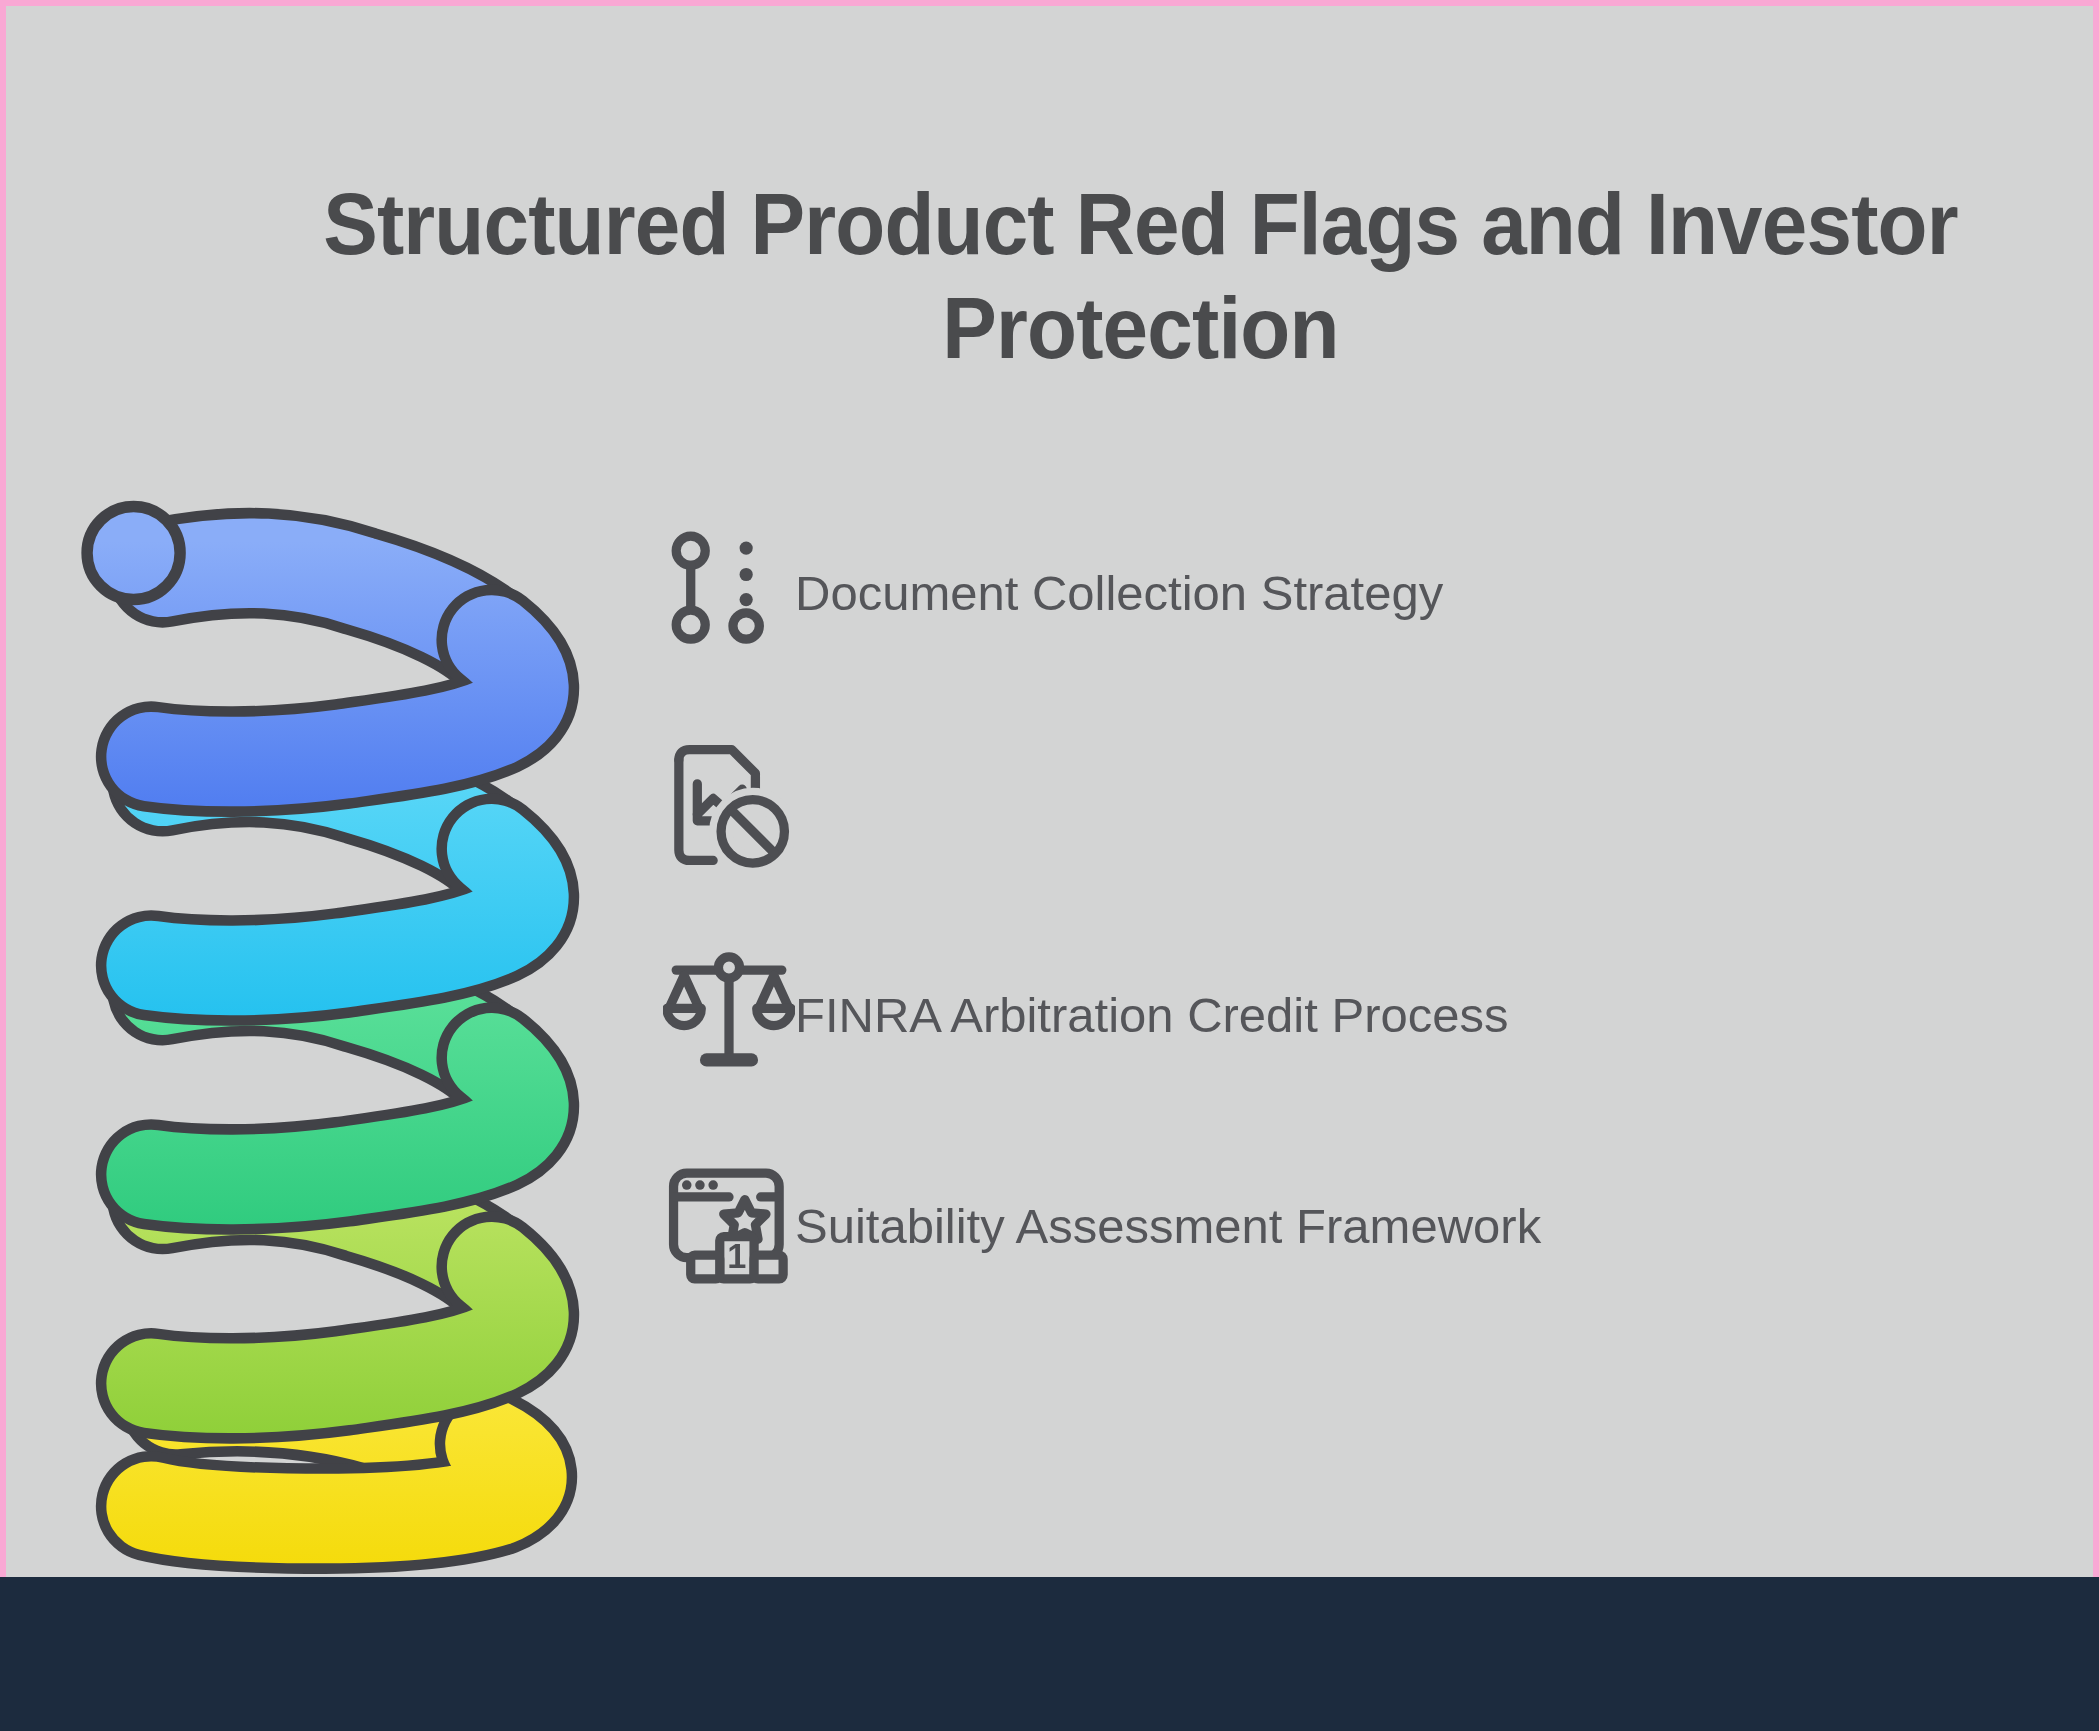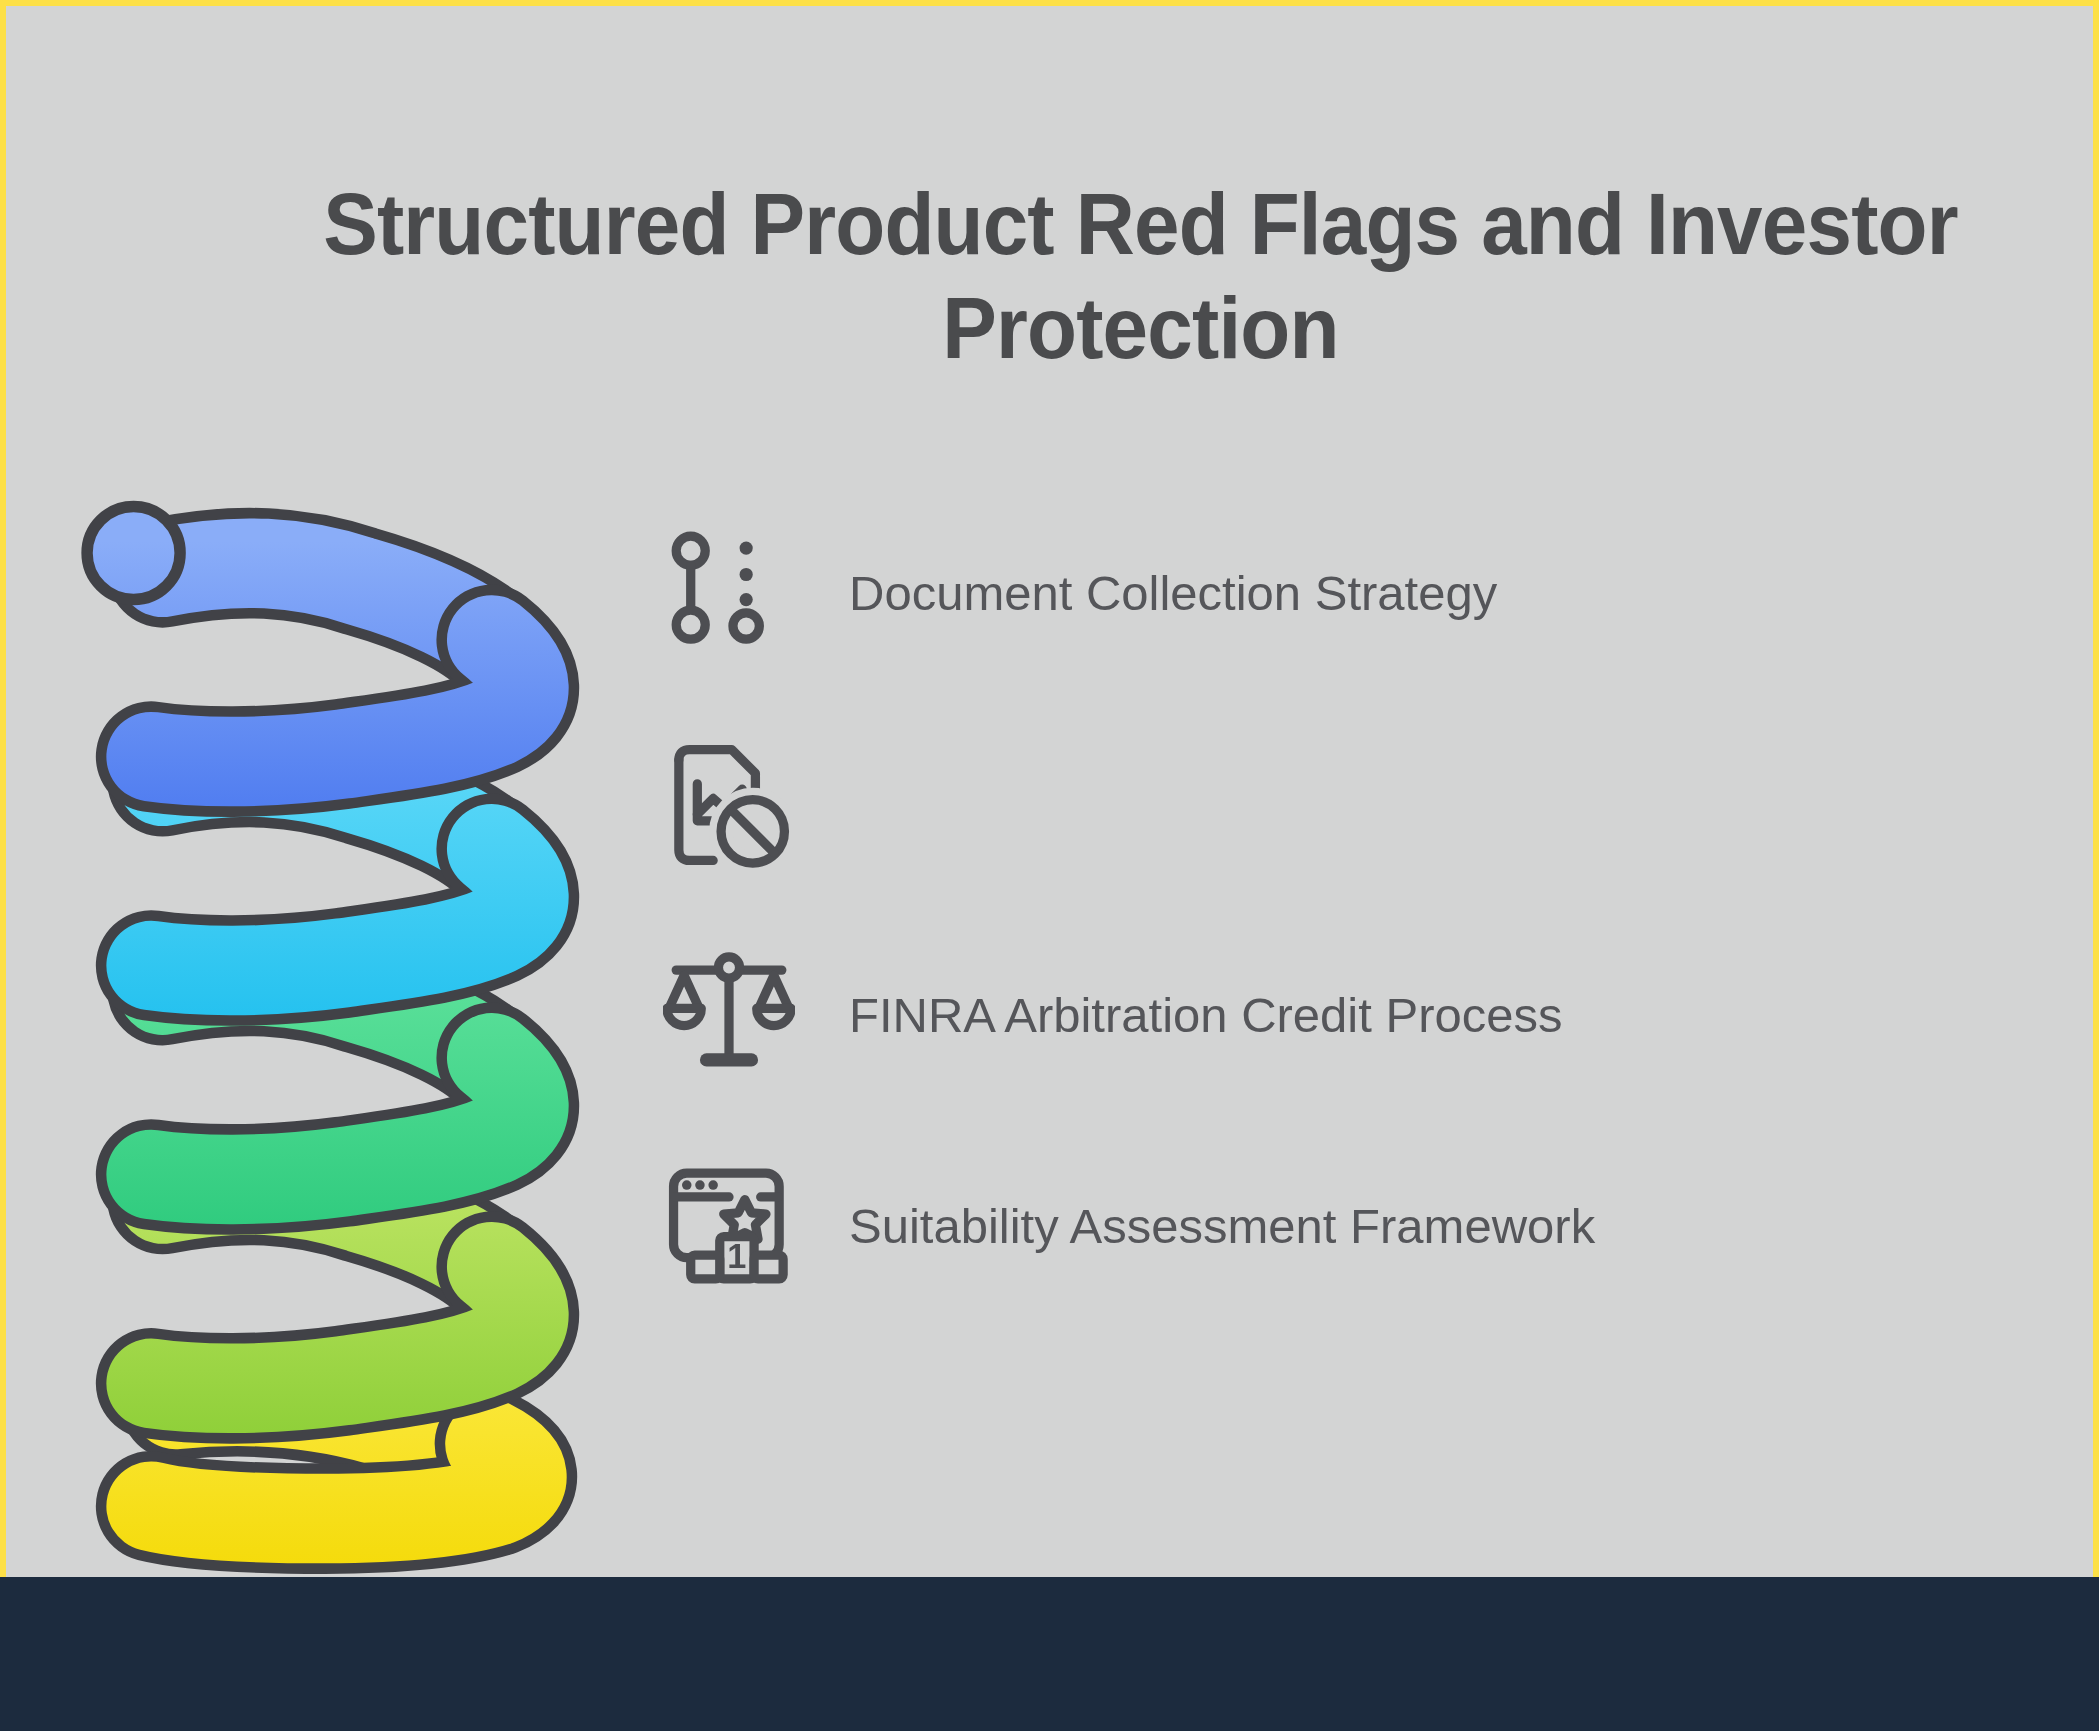--- a/index.html
+++ b/index.html
@@ -1,38 +1,38 @@
 <!DOCTYPE html>
 <html style="font-size:14px"><head>
 <meta charset="utf-8">
 <style>
   html,body { margin:0; padding:0; background:#f7f8fa; }
   .stage {
     position:relative; width:2100px; height:1731px;
-    background:#fde047; overflow:hidden;
+    background:#f9a8d4; overflow:hidden;
     font-family:"Liberation Sans", sans-serif;
   }
   .panel {
     position:absolute; left:6.1px; top:6.1px; width:2087px; height:1571px;
     background:#d3d4d4;
   }
   .footer {
     position:absolute; left:0; top:1577px; width:2100px; height:154px;
     background:#1c2b3e;
   }
   .title {
     position:absolute; left:128px; top:172px; width:2008px;
     text-align:center; color:#4a4b4d; font-weight:bold;
     font-size:88px; line-height:104px; letter-spacing:-0.9px;
     transform:scaleX(0.93); transform-origin:56% top;
   }
   .spiral-svg { position:absolute; left:0; top:0; pointer-events:none; }
   .row {
     position:absolute; left:663px; height:132px;
-    display:flex; align-items:center; gap:54px;
+    display:flex; align-items:center; 
   }
   .row .ico { width:132px; height:132px; flex:0 0 132px; }
   .row .lbl { color:#55565a; font-size:49px; white-space:nowrap; }
   .ico { fill:none; stroke-width:7; stroke-linecap:round; stroke-linejoin:round; }
   .ico text { font-family:"Liberation Sans", sans-serif; font-weight:bold; font-size:26px; stroke:none; }
 </style>
 </head>
 <body>
 
 <div class="stage">

